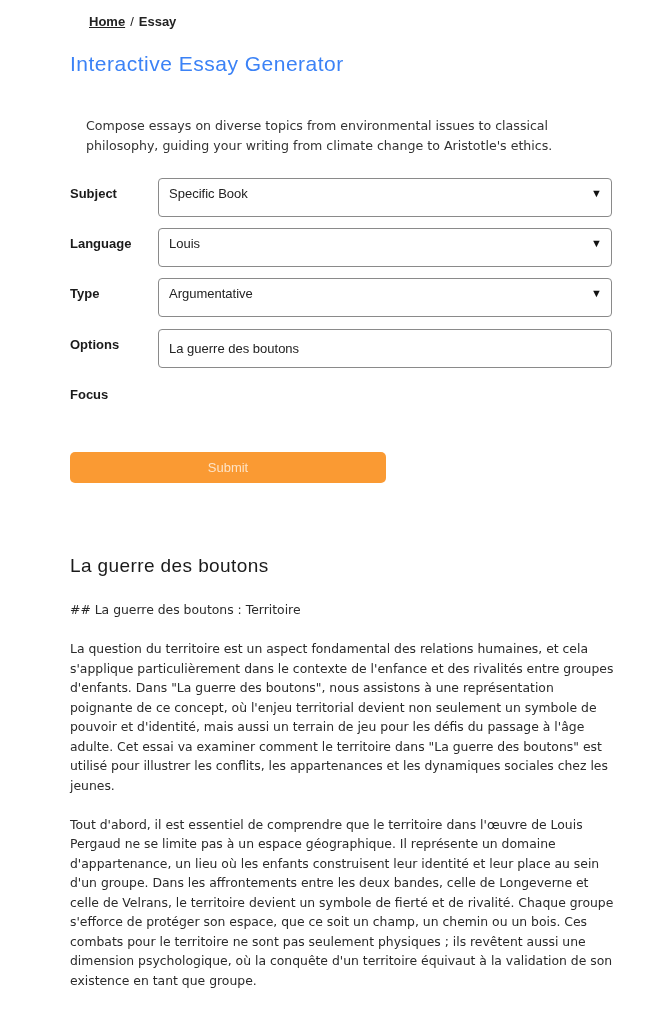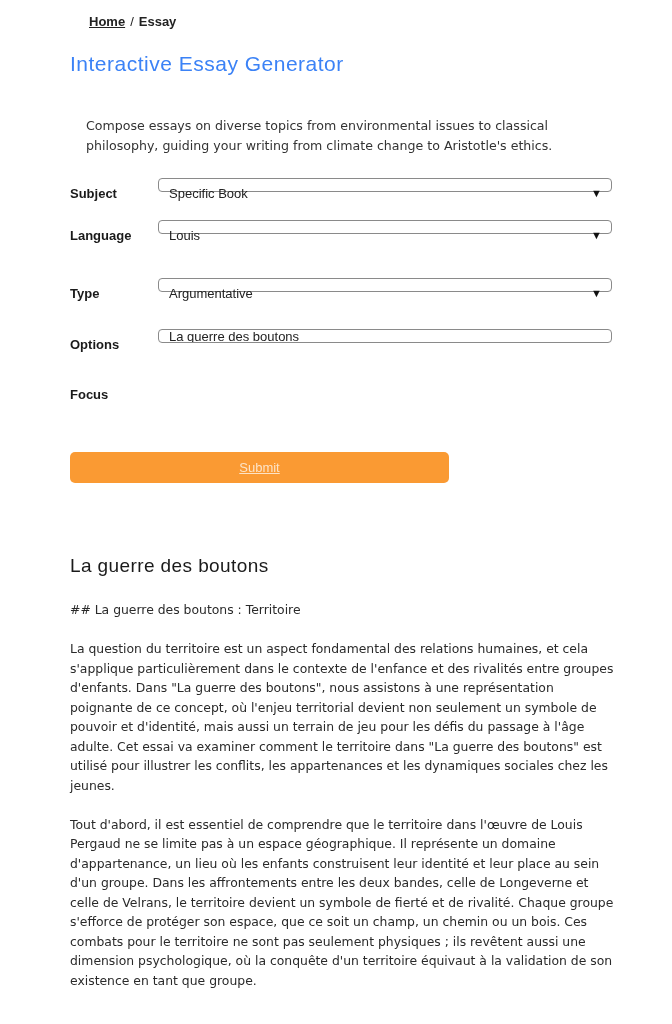--- a/index.html
+++ b/index.html
@@ -72,21 +72,21 @@
       top: 8px;
       font-size: 13px;
       font-weight: bold;
       color: #1a1a1a;
     }
     .field {
       position: absolute;
       left: 88px;
       top: 0;
       width: 454px;
-      height: 14px;
+      height: 39px;
       box-sizing: border-box;
       border: 1px solid #8a8a8a;
       border-radius: 4px;
       background: #fff;
       font-family: "Liberation Sans", sans-serif;
       font-size: 13px;
       color: #222;
       padding: 0 10px;
       line-height: 29px;
       outline: none;
@@ -103,30 +103,29 @@
       position: absolute;
       right: 9px;
       top: 0;
       font-size: 11px;
       color: #111;
     }
     .submit {
       position: absolute;
       top: 452px;
       left: 0;
-      width: 379px;
+      width: 316px;
       height: 31px;
       border: none;
       border-radius: 5px;
       background: #fa9a33;
       color: #fde3c6;
       font-family: "Liberation Sans", sans-serif;
       font-size: 13px;
       cursor: pointer;
-      text-decoration: underline;
     }
     .essay-title {
       position: absolute;
       top: 555px;
       left: 0;
       margin: 0;
       font-size: 19px;
       font-weight: normal;
       letter-spacing: 0.4px;
       color: #1a1a1a;
@@ -159,21 +158,21 @@
   <p class="desc">Compose essays on diverse topics from environmental issues to classical philosophy, guiding your writing from climate change to Aristotle's ethics.</p>
 
   <div class="form-row" style="top:178px;">
     <label>Subject</label>
     <div class="field select">
       <span class="value">Specific Book</span>
       <span class="caret">▼</span>
     </div>
   </div>
 
-  <div class="form-row" style="top:220px;text-align:center;">
+  <div class="form-row" style="top:228px;text-align:center;">
     <label>Language</label>
     <div class="field select">
       <span class="value">Louis</span>
       <span class="caret">▼</span>
     </div>
   </div>
 
   <div class="form-row" style="top:278px;">
     <label>Type</label>
     <div class="field select">

